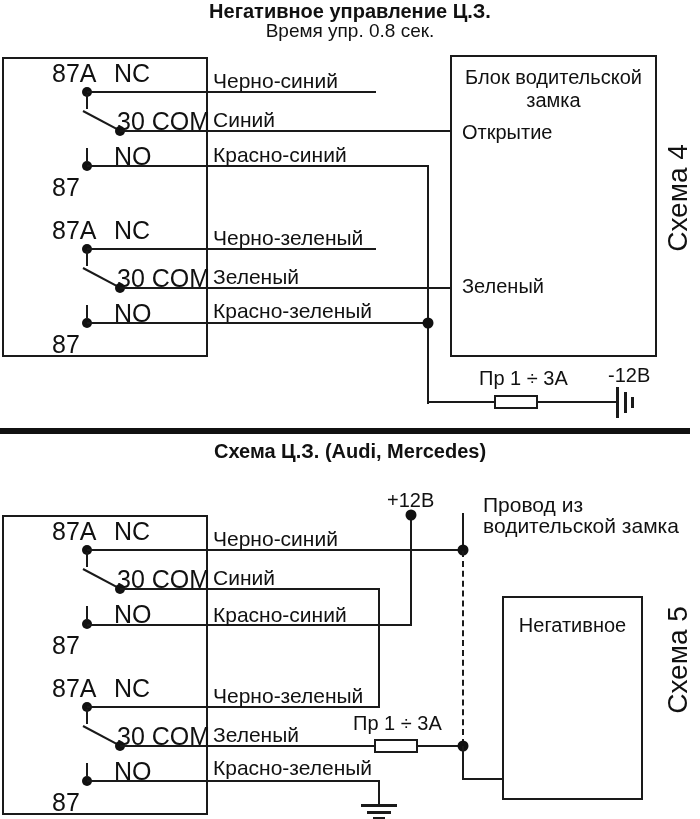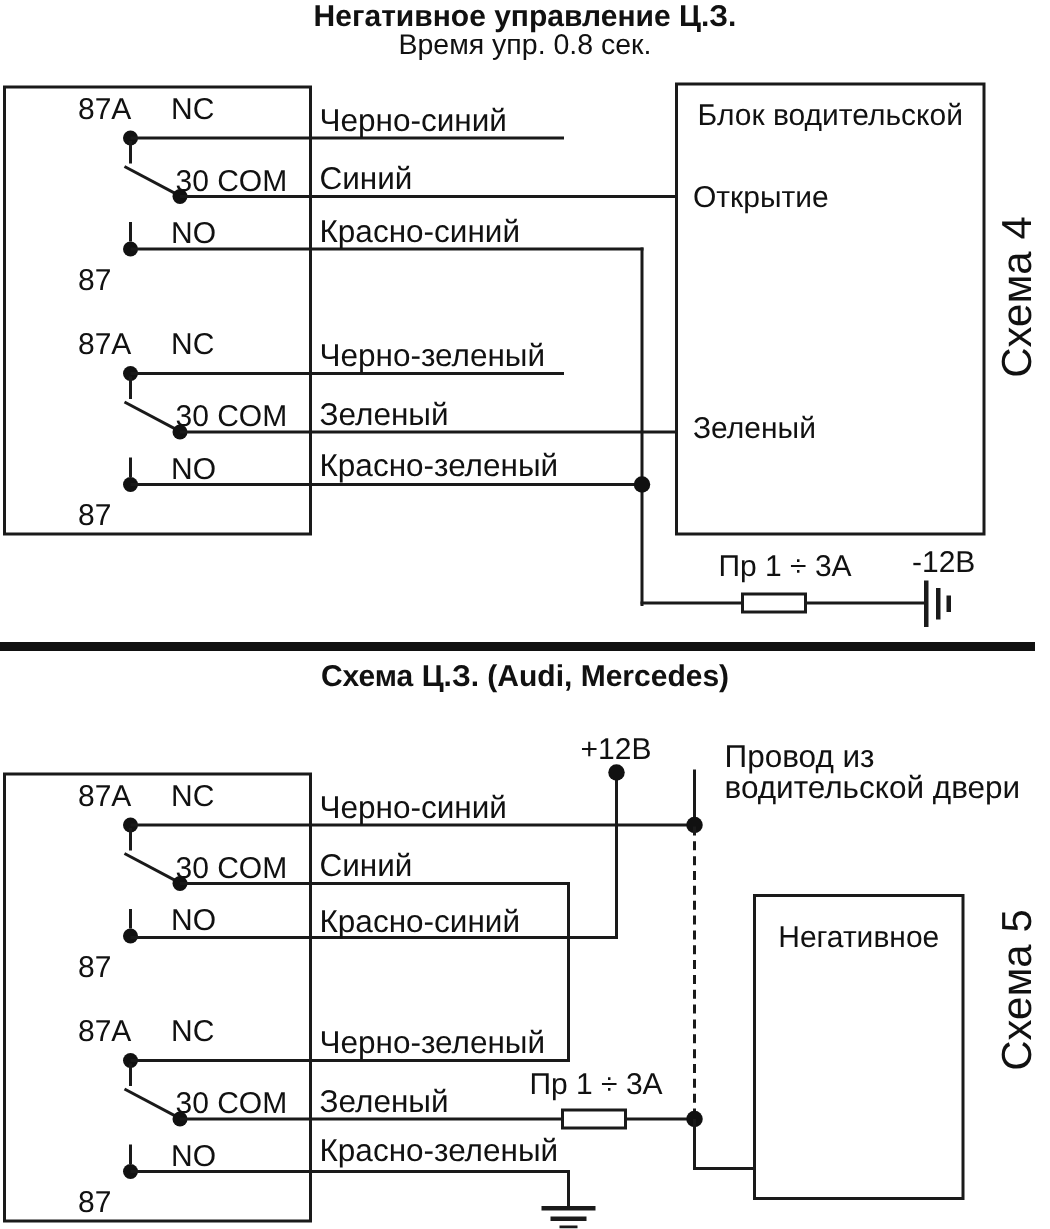--- a/index.html
+++ b/index.html
@@ -5,21 +5,21 @@
   html,body{margin:0;padding:0;background:#fff;}
   .canvas{position:relative;width:700px;height:819px;background:#ffffff;overflow:hidden;
           font-family:"Liberation Sans","DejaVu Sans",sans-serif;color:#111;}
   .h{position:absolute;height:2px;background:#1a1a1a;}
   .v{position:absolute;width:2px;background:#1a1a1a;}
   .box{position:absolute;border:2px solid #1a1a1a;box-sizing:border-box;background:#fff;}
   .dot{position:absolute;width:10px;height:10px;background:#111;border-radius:50%;
        transform:translate(-50%,-50%);}
   .jdot{width:11px;height:11px;}
   .lbl{position:absolute;white-space:nowrap;font-size:21px;line-height:22px;}
-  .pin{font-size:20px;}
+  .pin{font-size:25px;}
   .small{font-size:20px;}
   .title{position:absolute;left:0;width:700px;text-align:center;font-size:20px;
          font-weight:bold;line-height:21px;}
   .subtitle{position:absolute;left:0;width:700px;text-align:center;font-size:19px;line-height:20px;}
   .arm{position:absolute;width:45px;height:2px;background:#1a1a1a;
        transform-origin:0 50%;transform:rotate(28deg);}
   .dashv{position:absolute;width:0;border-left:2px dashed #1a1a1a;}
   .fusebox{position:absolute;width:44px;height:14px;border:2px solid #1a1a1a;
            box-sizing:border-box;background:#fff;}
   .scheme{position:absolute;font-size:28px;white-space:nowrap;
@@ -84,20 +84,21 @@
   <div class="h" style="left:427px;top:401px;width:191px"></div>
   <div class="fusebox" style="left:494px;top:395px"></div>
   <div class="lbl small" style="left:479px;top:367px">Пр 1 ÷ 3А</div>
   <div class="lbl small" style="left:608px;top:364px">-12В</div>
   <div class="v" style="left:616px;top:387px;width:3px;height:31px"></div>
   <div class="v" style="left:624px;top:392px;width:3px;height:21px"></div>
   <div class="v" style="left:631px;top:397px;width:3px;height:11px"></div>
 
   <div class="box" style="left:450px;top:55px;width:207px;height:302px"></div>
   <div class="lbl small ctr" style="left:452px;top:66px;width:203px">Блок водительской</div>
+  <div class="lbl small ctr" style="left:452px;top:89px;width:203px">замка</div>
   <div class="lbl small" style="left:462px;top:121px">Открытие</div>
   <div class="lbl small" style="left:462px;top:275px">Зеленый</div>
 
   <div class="scheme" style="left:678px;top:198px">Схема 4</div>
 
   <div class="divider" style="left:0;top:428px;width:690px;height:6px"></div>
 
   <div class="title" style="top:441px">Схема Ц.З. (Audi, Mercedes)</div>
 
   <div class="box" style="left:2px;top:515px;width:206px;height:300px"></div>
@@ -154,20 +155,20 @@
   <div class="h" style="left:367px;top:811px;width:24px;height:3px"></div>
   <div class="h" style="left:373px;top:817px;width:12px;height:3px"></div>
 
   <div class="v" style="left:462px;top:513px;height:38px"></div>
   <div class="dot jdot" style="left:463px;top:550px"></div>
   <div class="dashv" style="left:462px;top:551px;height:194px"></div>
   <div class="dot jdot" style="left:463px;top:746px"></div>
   <div class="v" style="left:462px;top:746px;height:34px"></div>
   <div class="h" style="left:462px;top:778px;width:42px"></div>
   <div class="lbl" style="left:483px;top:494px">Провод из</div>
-  <div class="lbl" style="left:483px;top:515px">водительской двери</div>
+  <div class="lbl" style="left:483px;top:515px">водительской замка</div>
 
   <div class="box" style="left:502px;top:596px;width:141px;height:204px"></div>
   <div class="lbl small ctr" style="left:504px;top:614px;width:137px">Негативное</div>
 
   <div class="scheme" style="left:678px;top:660px">Схема 5</div>
 
 </div>
 
 </body></html>

